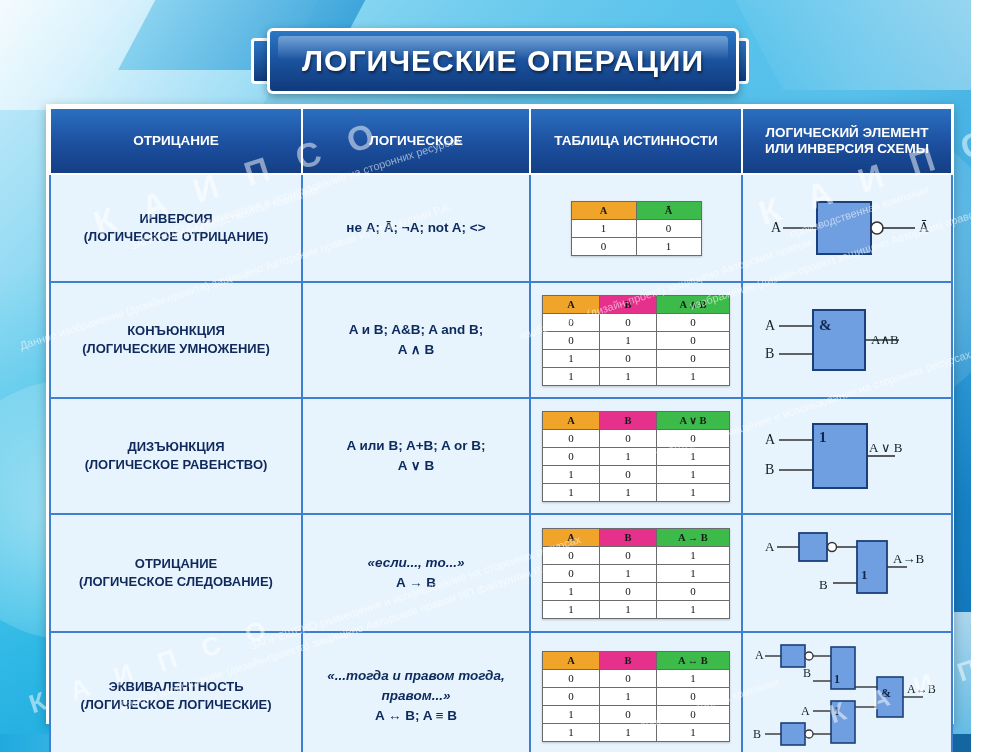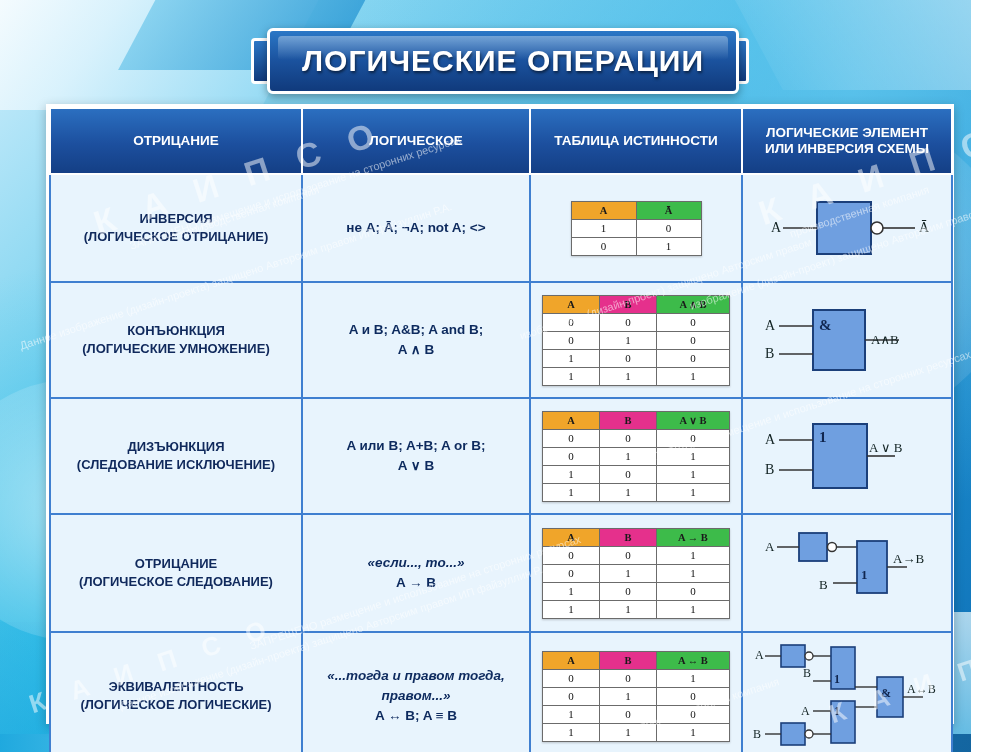--- a/index.html
+++ b/index.html
@@ -267,21 +267,21 @@
           <col class="col-not">
           <col class="col-tt">
           <col class="col-el">
       </colgroup>
       <thead>
         <tr>
           <th>ОТРИЦАНИЕ</th>
           <th>ЛОГИЧЕСКОЕ</th>
           <th>ТАБЛИЦА ИСТИННОСТИ</th>
           <th>
-            <div>ЛОГИЧЕСКИЕ ЭЛЕМЕНТ</div>
+            <div>ЛОГИЧЕСКИЙ ЭЛЕМЕНТ</div>
             <div>ИЛИ ИНВЕРСИЯ СХЕМЫ</div>
           </th>
         </tr>
       </thead>
       <tbody>
 
         <tr style="height:108px;">
           <td>
             <div class="op-name">ИНВЕРСИЯ</div>
             <div class="op-name">(ЛОГИЧЕСКОЕ ОТРИЦАНИЕ)</div>
@@ -369,21 +369,21 @@
               <text x="16" y="38" font-family="Liberation Serif, serif" font-size="14" fill="#122">A</text>
               <text x="16" y="66" font-family="Liberation Serif, serif" font-size="14" fill="#122">B</text>
               <text x="122" y="52" font-family="Liberation Serif, serif" font-size="13" fill="#122">A∧B</text>
             </svg>
           </td>
         </tr>
 
         <tr style="height:116px;">
           <td>
             <div class="op-name">ДИЗЪЮНКЦИЯ</div>
-            <div class="op-name">(СЛЕДОВАНИЕ ИСКЛЮЧЕНИЕ)</div>
+            <div class="op-name">(ЛОГИЧЕСКОЕ РАВЕНСТВО)</div>
           </td>
           <td>
             <div class="notation">A или B; A+B; A or B;</div>
             <div class="notation">A ∨ B</div>
           </td>
           <td>
             <table class="tt">
               <tbody>
                   <tr>
                 <th class="a">A</th>

